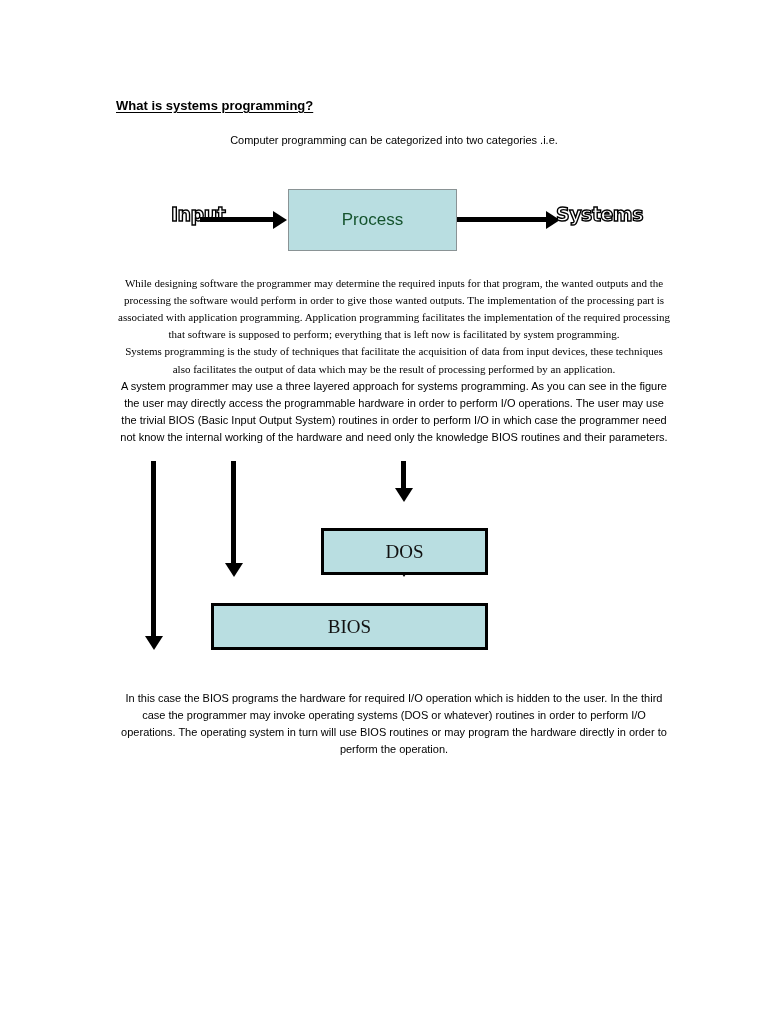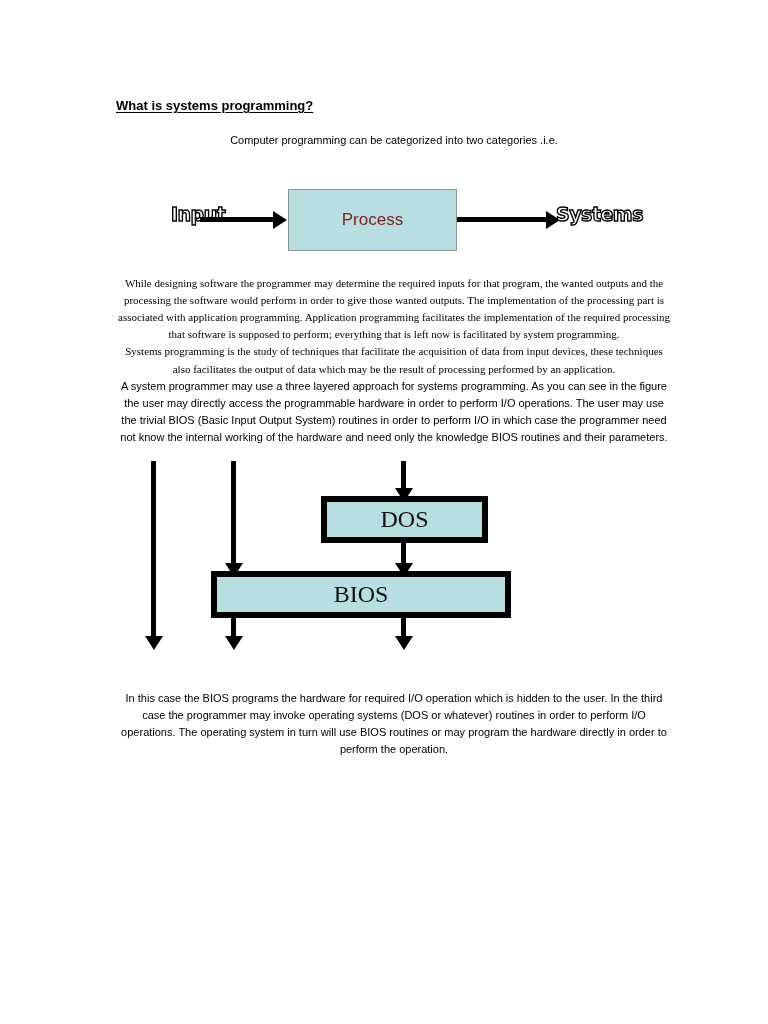--- a/index.html
+++ b/index.html
@@ -64,21 +64,21 @@
     width: 169px;
     height: 62px;
     background: #b9dee1;
     border: 1px solid #8a9395;
     box-sizing: border-box;
     display: flex;
     align-items: center;
     justify-content: center;
     font-size: 17px;
     font-family: "Liberation Sans", sans-serif;
-    color: #7f1d1d;
+    color: #14532d;
   }
   .stencil {
     position: absolute;
     top: 36px;
     font-family: "DejaVu Sans", sans-serif;
     font-size: 19px;
     font-weight: bold;
     letter-spacing: -0.5px;
     color: #ffffff;
     -webkit-text-stroke: 1.4px #000;
@@ -108,31 +108,32 @@
 
   
   .layer-diagram {
     position: relative;
     height: 234px;
     margin: 10px 0 0 0;
   }
   .lbox {
     position: absolute;
     background: #b9dee1;
-    border: 6px solid #000000;
+    border: 3px solid #000000;
     box-sizing: border-box;
     display: flex;
     align-items: center;
     justify-content: center;
     font-family: "Liberation Serif", serif;
-    font-size: 24px;
+    font-size: 19px;
     color: #111;
+    margin-top: 32px;
   }
   .lbox.dos  { left: 205px; top: 40px;  width: 167px; height: 47px; }
-  .lbox.bios { left: 95px;  top: 115px; width: 300px; height: 47px; }
+  .lbox.bios { left: 95px;  top: 115px; width: 277px; height: 47px; }
   .lbox.hw   { left: 0px;   top: 188px; width: 372px; height: 45px; }
 
   .v-arrow {
     position: absolute;
     width: 5px;
     background: #000;
   }
   .v-arrow::after {
     content: "";
     position: absolute;

